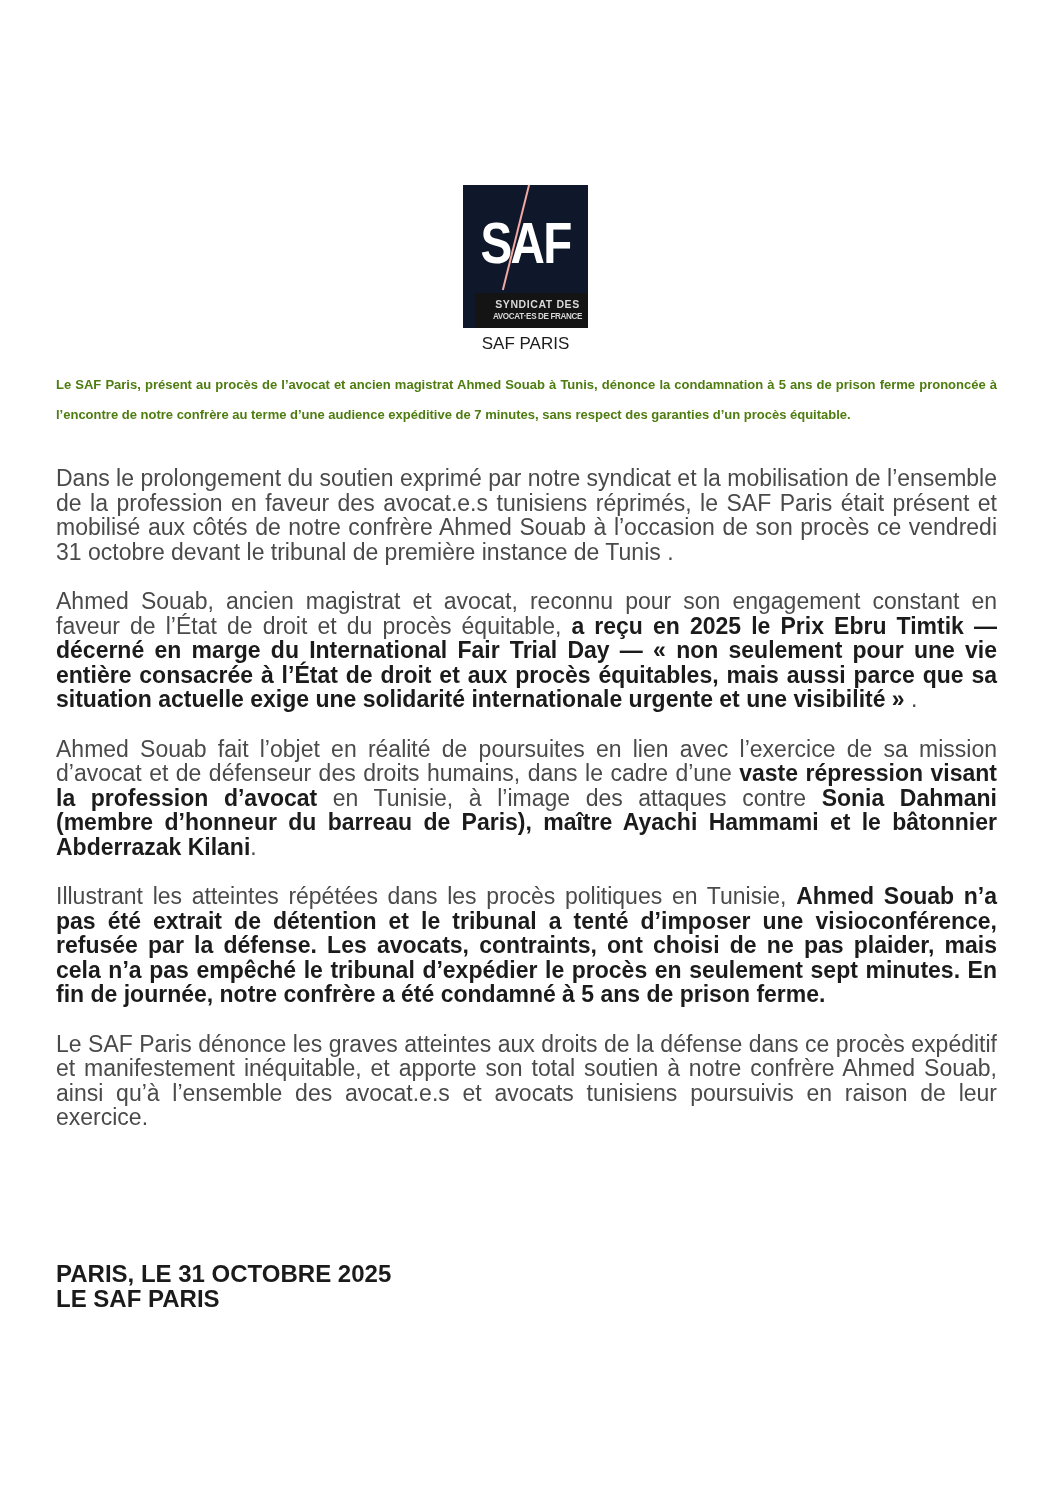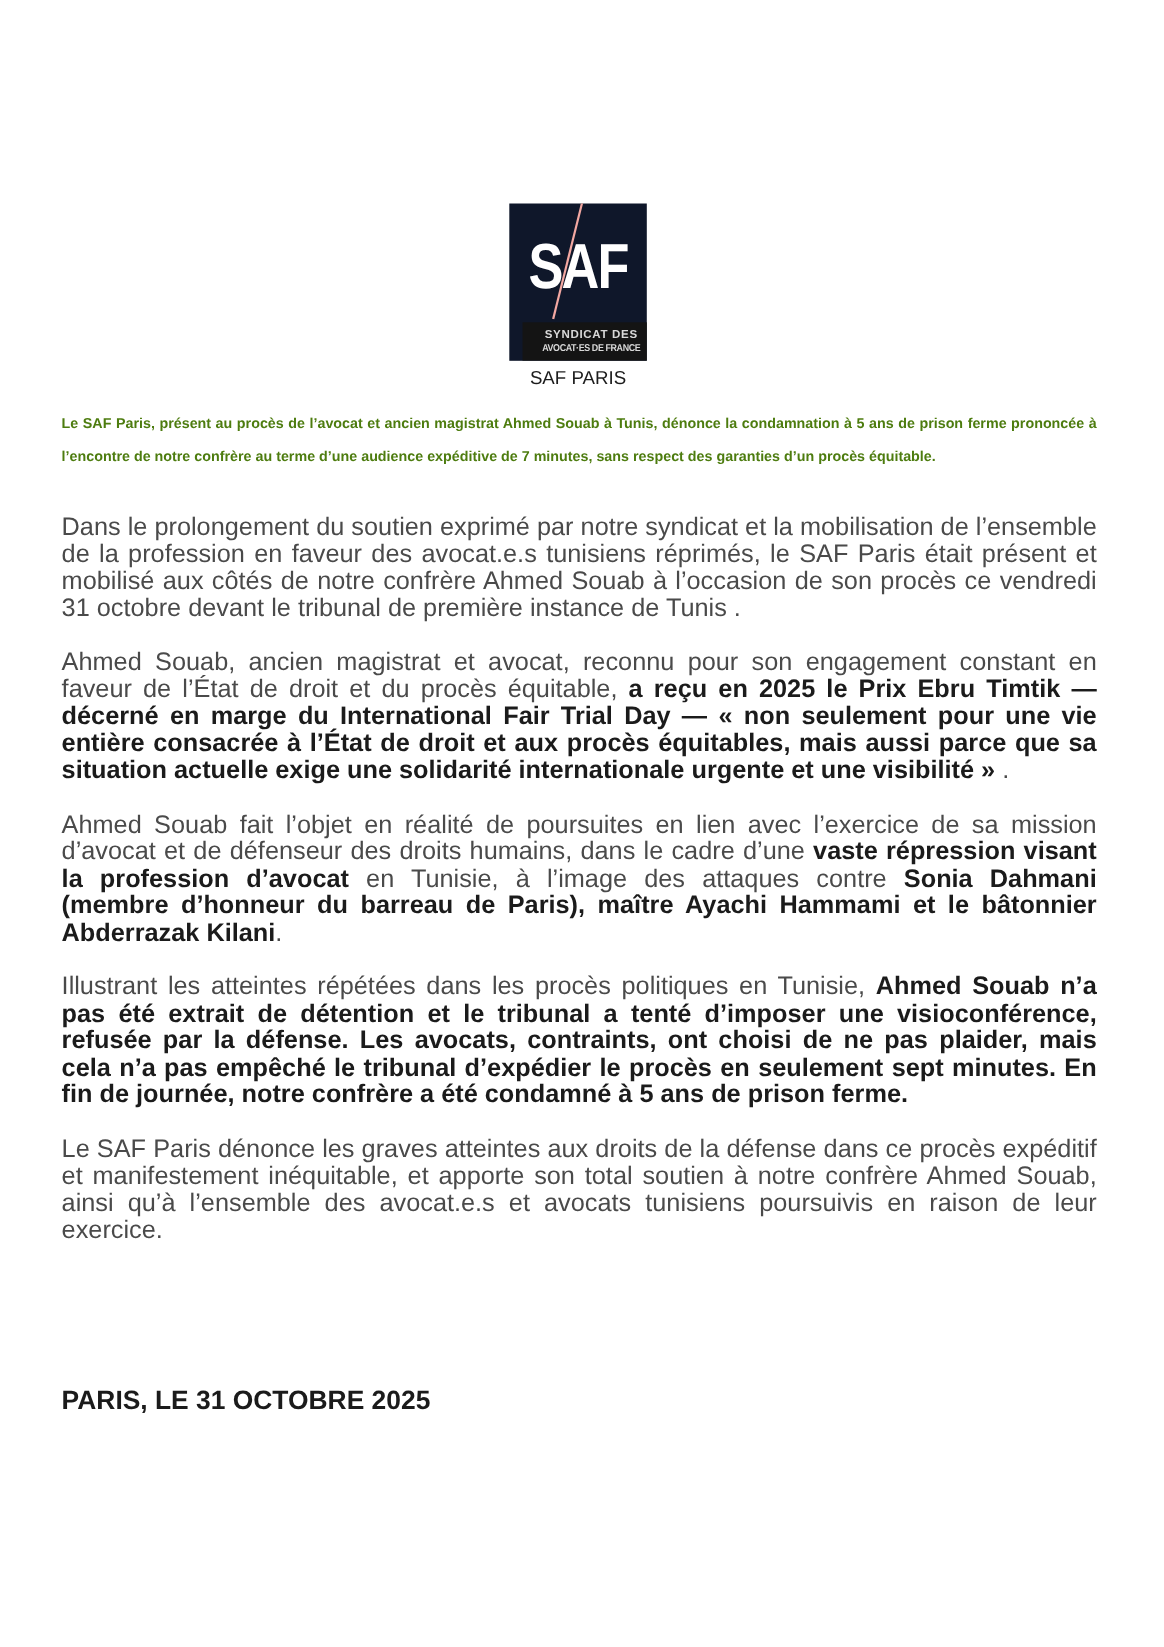--- a/index.html
+++ b/index.html
@@ -146,13 +146,14 @@
     <span>Illustrant les atteintes répétées dans les procès politiques en Tunisie, </span><b>Ahmed Souab n’a pas été extrait de détention et le tribunal a tenté d’imposer une visioconférence, refusée par la défense. Les avocats, contraints, ont choisi de ne pas plaider, mais cela n’a pas empêché le tribunal d’expédier le procès en seulement sept minutes. En fin de journée, notre confrère a été condamné à 5 ans de prison ferme.</b>
   </p>
 
   <p class="para">
     <span>Le SAF Paris dénonce les graves atteintes aux droits de la défense dans ce procès expéditif et manifestement inéquitable, et apporte son total soutien à notre confrère Ahmed Souab, ainsi qu’à l’ensemble des avocat.e.s et avocats tunisiens poursuivis en raison de leur exercice.</span>
   </p>
 </div>
 
 <div class="signature">
   <div>PARIS, LE 31 OCTOBRE 2025</div>
+  <div>LE SAF PARIS</div>
 </div>
 
 </body></html>

